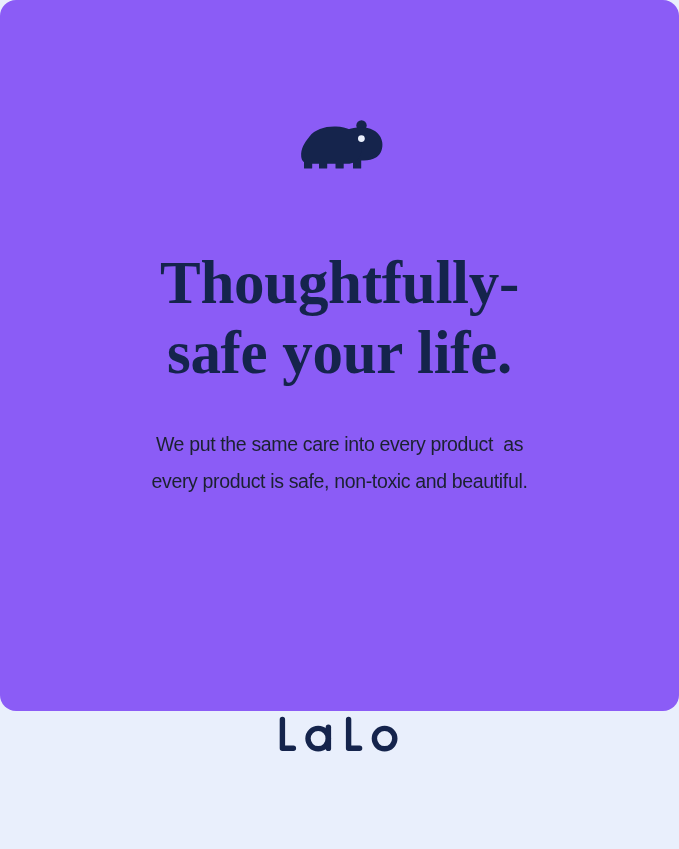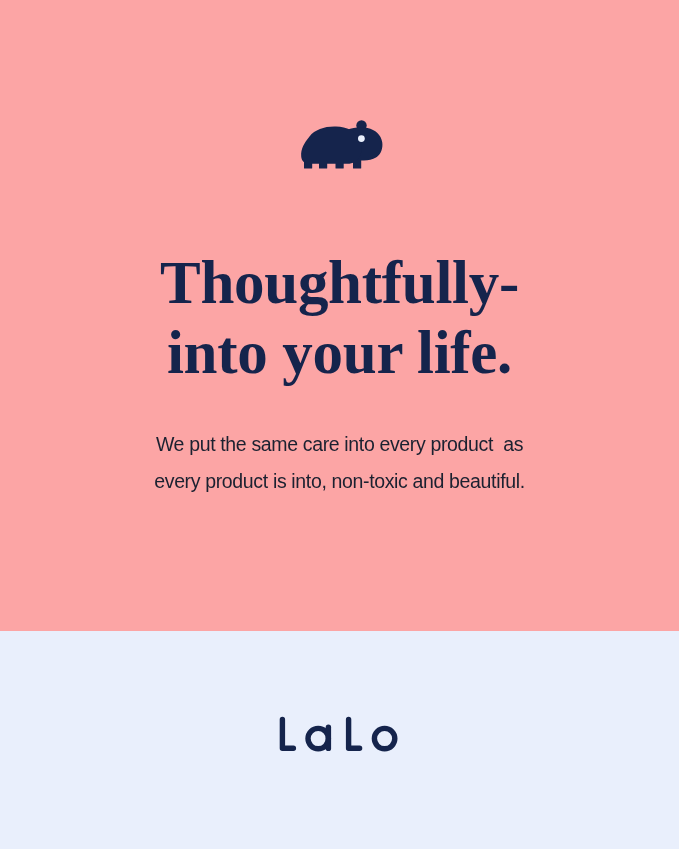--- a/index.html
+++ b/index.html
@@ -10,26 +10,27 @@
   body {
     width: 679px;
     height: 849px;
     background: #e9effc;
     font-family: "Liberation Sans", sans-serif;
     overflow: hidden;
   }
   .card {
     position: relative;
     width: 679px;
-    height: 631px;
-    background: #fca5a5;
+    height: 711px;
+    background: #8b5cf6;
     display: flex;
     flex-direction: column;
     align-items: center;
     box-sizing: border-box;
+    border-radius: 16px;
   }
 
   
   .hippo-mark {
     margin-top: 116px;
     width: 90px;
     height: 56px;
     display: block;
     line-height: 0;
   }
@@ -115,26 +116,26 @@
         <rect x="40.5" y="44" width="8.2" height="8.6" rx="0.6"></rect>
         <rect x="58" y="44" width="8.2" height="8.6" rx="0.6"></rect>
       </g>
 
       <circle cx="66.4" cy="22.6" r="3.4" fill="#e9effc"></circle>
     </svg>
   </div>
 
   <h1 class="headline">
     <span class="hl-line">Thoughtfully-</span>
-    <span class="hl-line">into your life.</span>
+    <span class="hl-line">safe your life.</span>
   </h1>
 
   <p class="body-copy">
     <span class="bc-line">We put the same care into every product  as</span>
-    <span class="bc-line">every product is into, non-toxic and beautiful.</span>
+    <span class="bc-line">every product is safe, non-toxic and beautiful.</span>
   </p>
 
   <div class="wordmark">
     <svg viewBox="0 0 124 40" width="124" height="40" xmlns="http://www.w3.org/2000/svg" aria-label="LaLo">
       <g fill="none" stroke="#15244c" stroke-width="5.4" stroke-linecap="round" stroke-linejoin="round">
 
         <path d="M4.4 5.5 L4.4 34.2 L15.4 34.2"></path>
 
         <circle cx="40.2" cy="24.6" r="10.2"></circle>
         <path d="M50.4 13.2 L50.4 34.4"></path>

